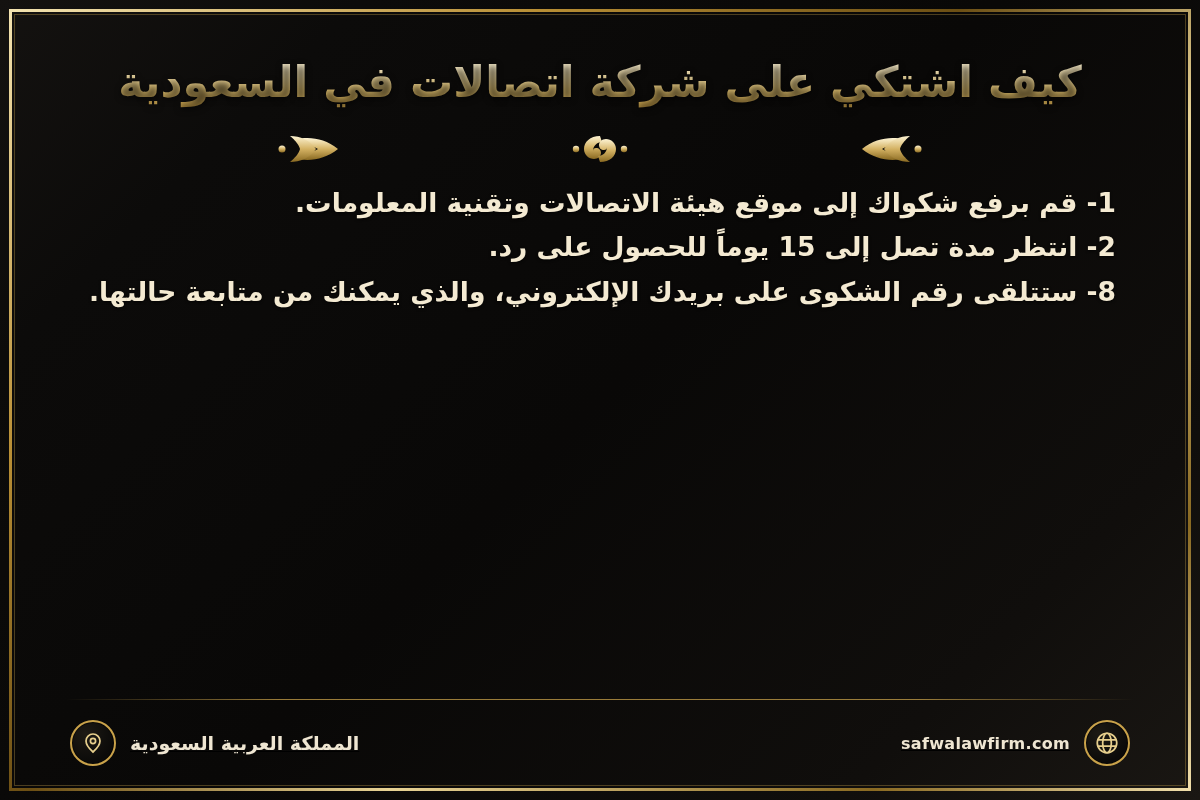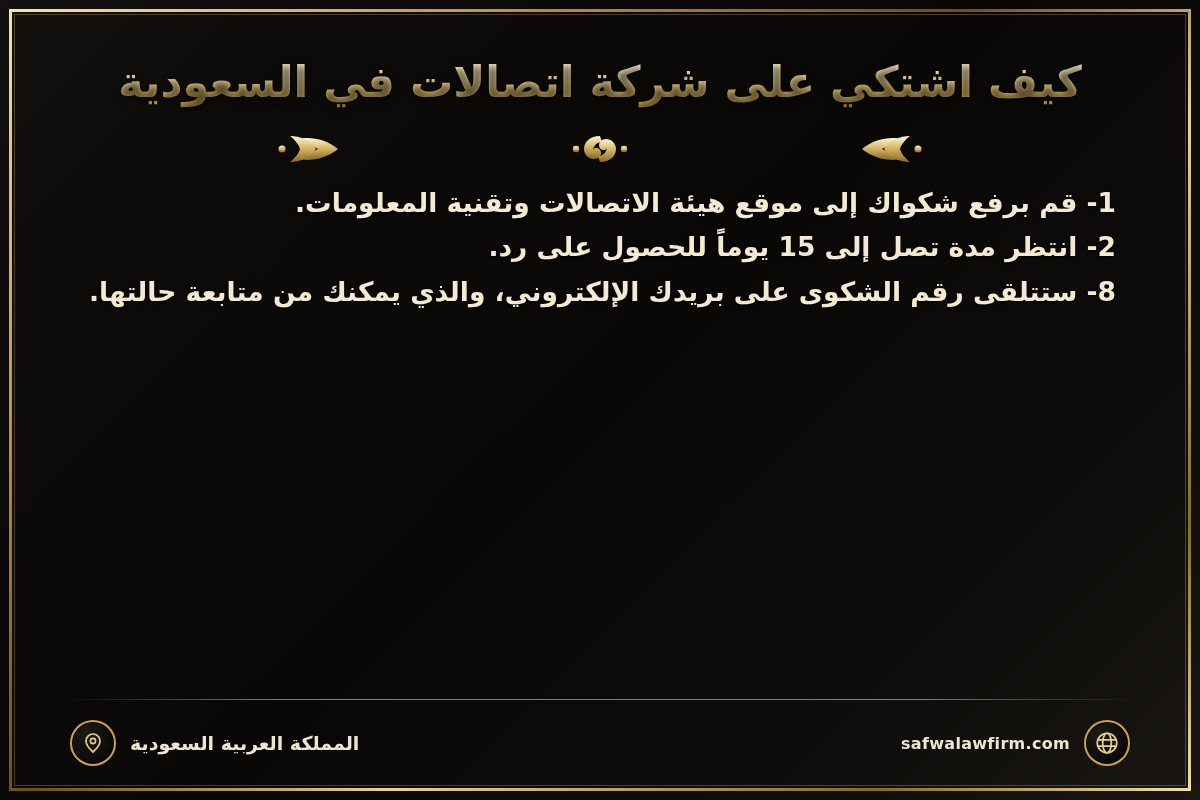--- a/index.html
+++ b/index.html
@@ -103,20 +103,21 @@
     height: 86px;
     display: flex;
     align-items: center;
     justify-content: space-between;
     padding: 0 22px;
   }
   .footer-left, .footer-right {
     display: flex;
     align-items: center;
     gap: 14px;
+    text-decoration: underline;
   }
   .badge {
     width: 46px;
     height: 46px;
     border-radius: 50%;
     background: radial-gradient(circle at 32% 28%, #1d1a14 0%, #0b0a09 70%);
     border: 2px solid;
     border-color: #c9a24a;
     display: flex;
     align-items: center;

